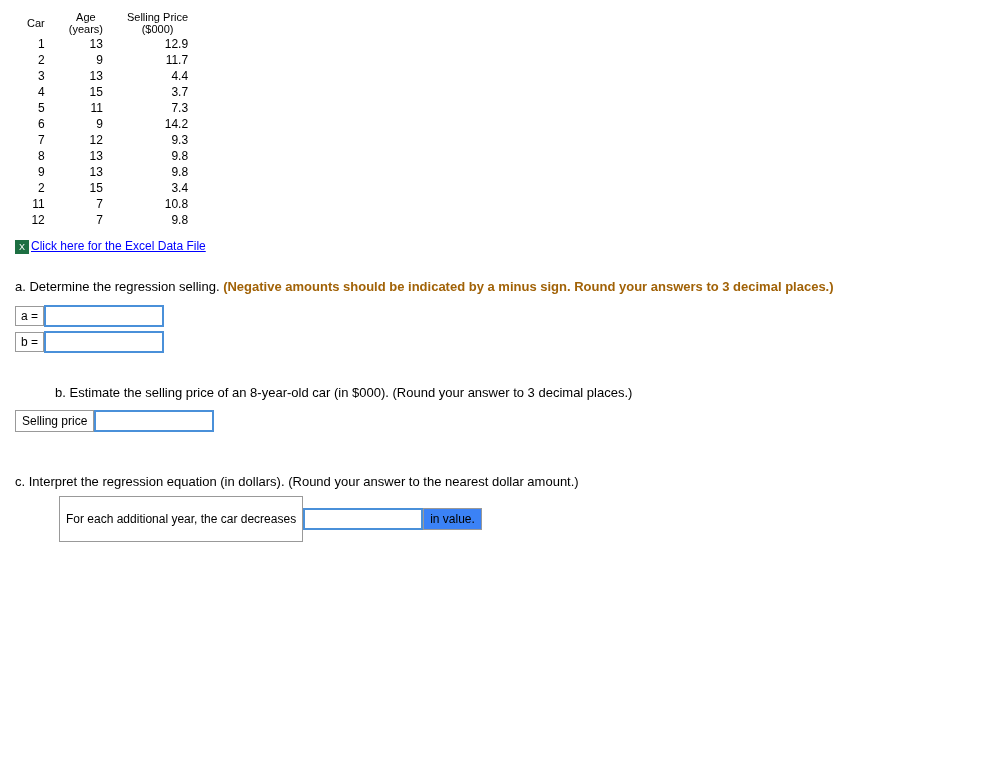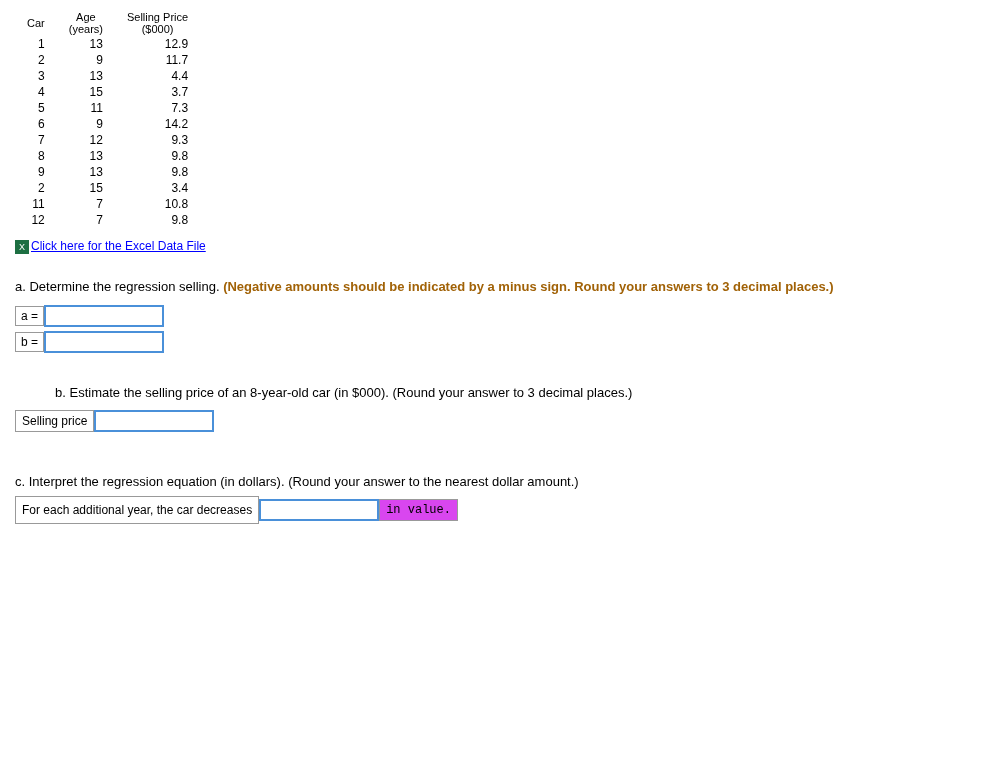--- a/index.html
+++ b/index.html
@@ -105,37 +105,37 @@
       margin-bottom: 4px;
       line-height: 1.5;
     }
     .interpret-row {
       display: flex;
       align-items: center;
     }
     .interpret-label {
       font-size: 12px;
       border: 1px solid #999;
-      padding: 6px 6px;
-      background: #fff;
+      padding: 15px 6px;
+      background: #fff;
+      margin-left: 44px;
     }
     .interpret-input {
       border: 2px solid #4a90d9;
       padding: 2px 4px;
       font-size: 12px;
       width: 120px;
       outline: none;
       background: #fff;
     }
     .interpret-suffix {
       font-size: 12px;
       border: 1px solid #999;
       padding: 3px 6px;
-      background: #d946ef;
-      font-family: Liberation Mono, monospace;
+      background: #3b82f6;
     }
     .table-header-row th {
       font-size: 11px;
     }
   </style>
 </head>
 <body>
 
 <table class="data-table">
   <thead>

